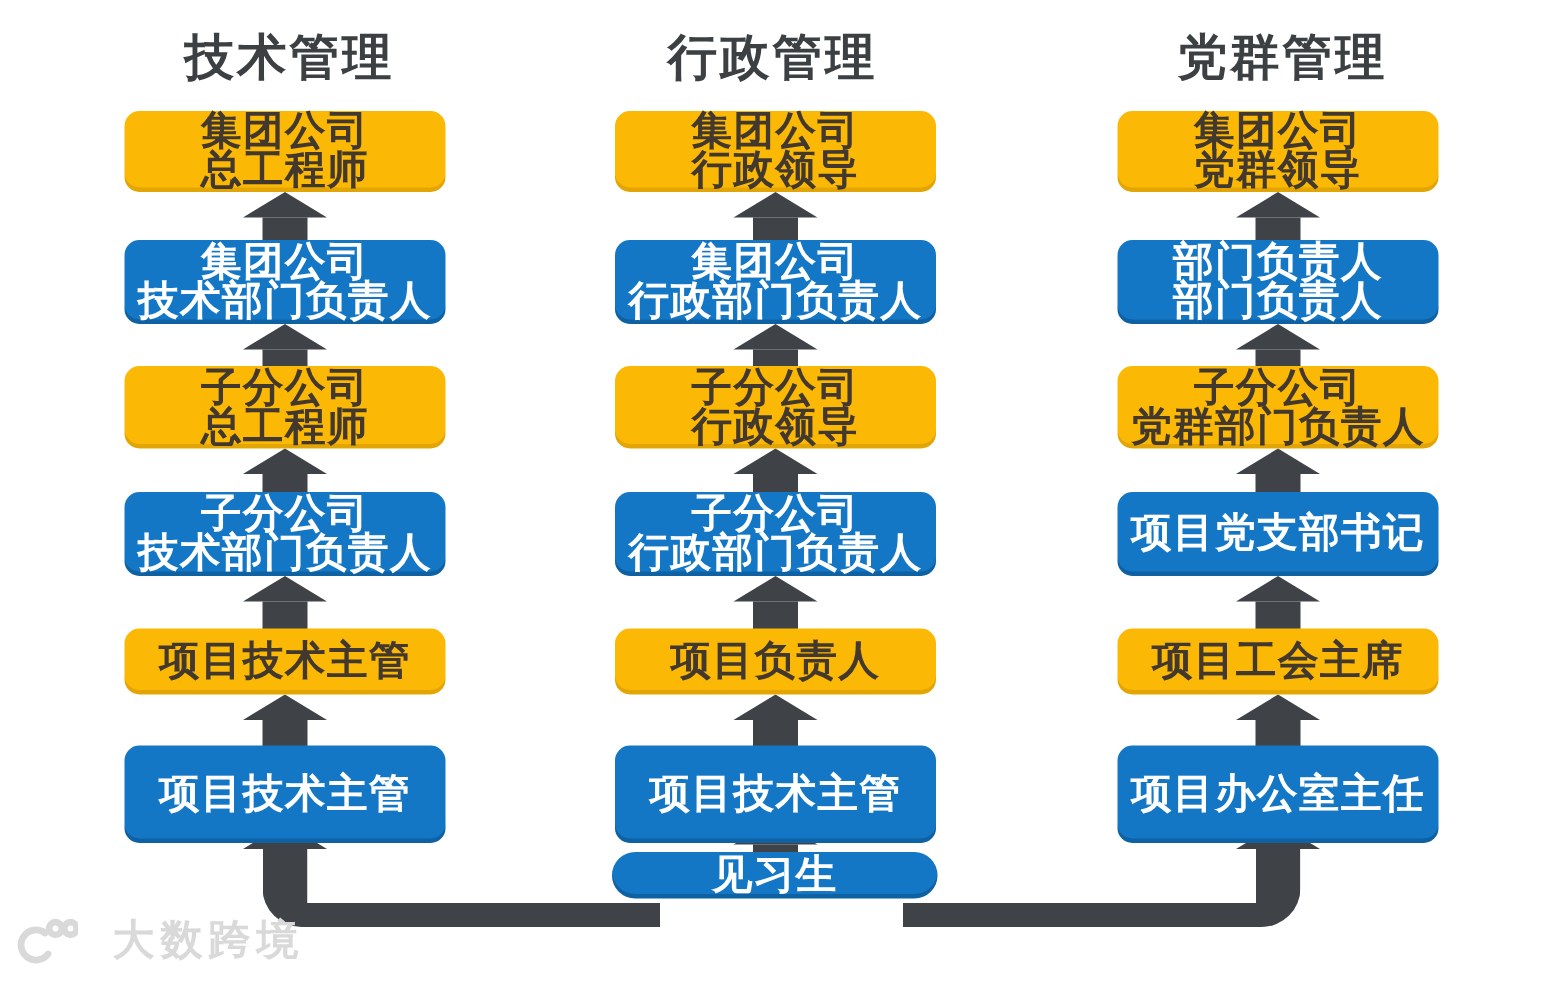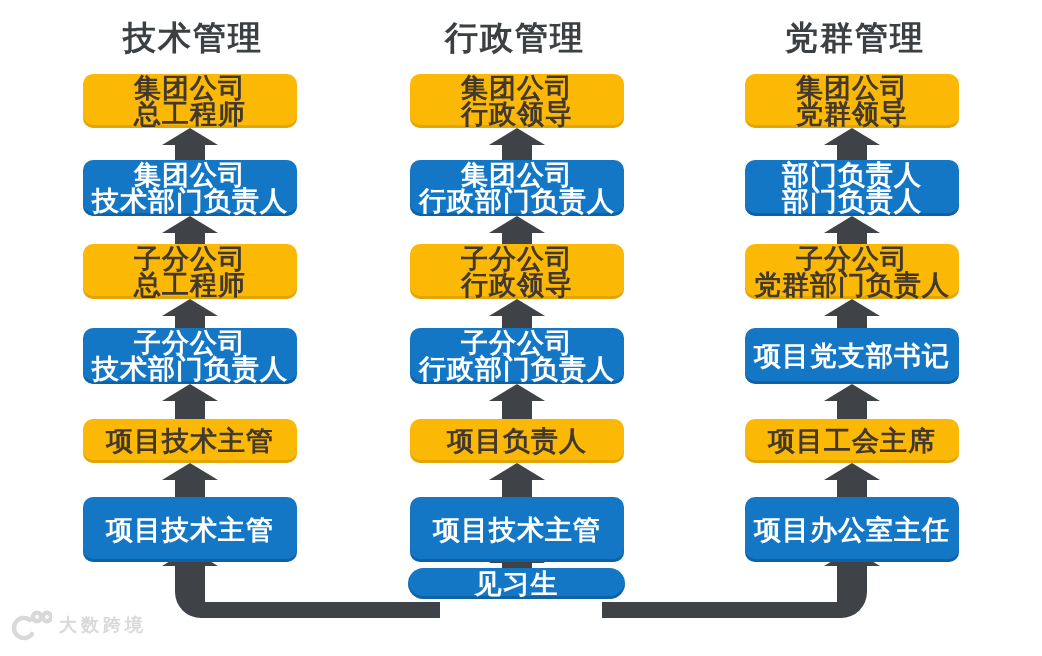--- a/index.html
+++ b/index.html
@@ -56,22 +56,22 @@
   .elbow-left{left:175px;top:566px;width:265px;height:52px;
     border-left:30px solid var(--arrow);border-bottom:16px solid var(--arrow);
     border-bottom-left-radius:26px;}
   .elbow-right{left:602px;top:566px;width:265px;height:52px;
     border-right:30px solid var(--arrow);border-bottom:16px solid var(--arrow);
     border-bottom-right-radius:26px;}
 
   .trainee{left:408px;top:568px;width:217px;height:31px;border-radius:21px;z-index:3;}
 
   .watermark{
-    position:absolute;left:10px;top:608px;display:flex;align-items:center;gap:7px;
-    color:var(--watermark-text);font-weight:bold;font-size:18px;letter-spacing:4px;z-index:4;
+    position:absolute;left:10px;top:608px;display:flex;align-items:center;gap:23px;
+    color:var(--watermark-text);font-weight:bold;font-size:28px;letter-spacing:4px;z-index:4;
   }
   .watermark svg{display:block;}
 </style>
 </head>
 <body>
 
 <div class="canvas">
 
   <div class="header hc0">技术管理</div>
   <div class="header hc1">行政管理</div>

